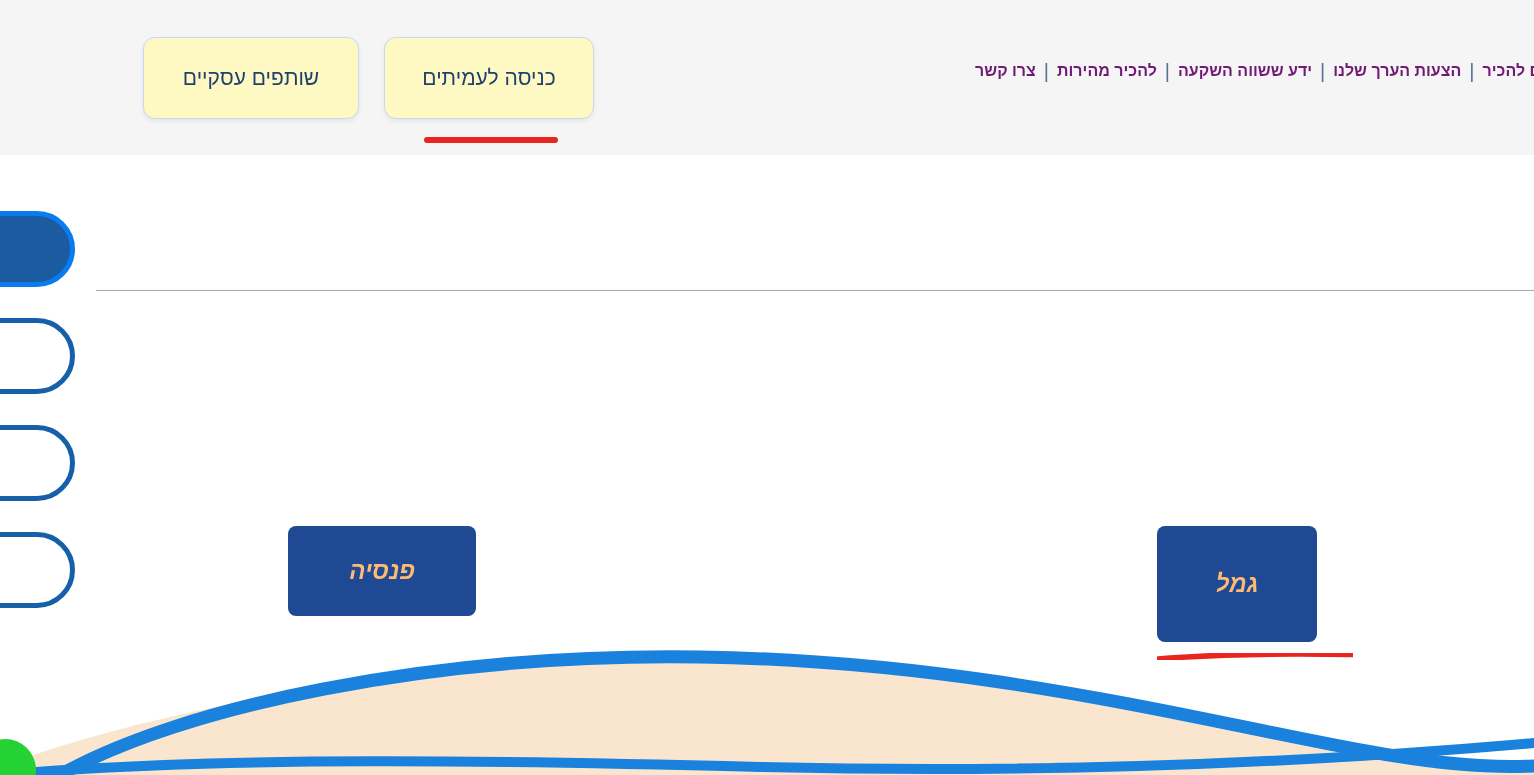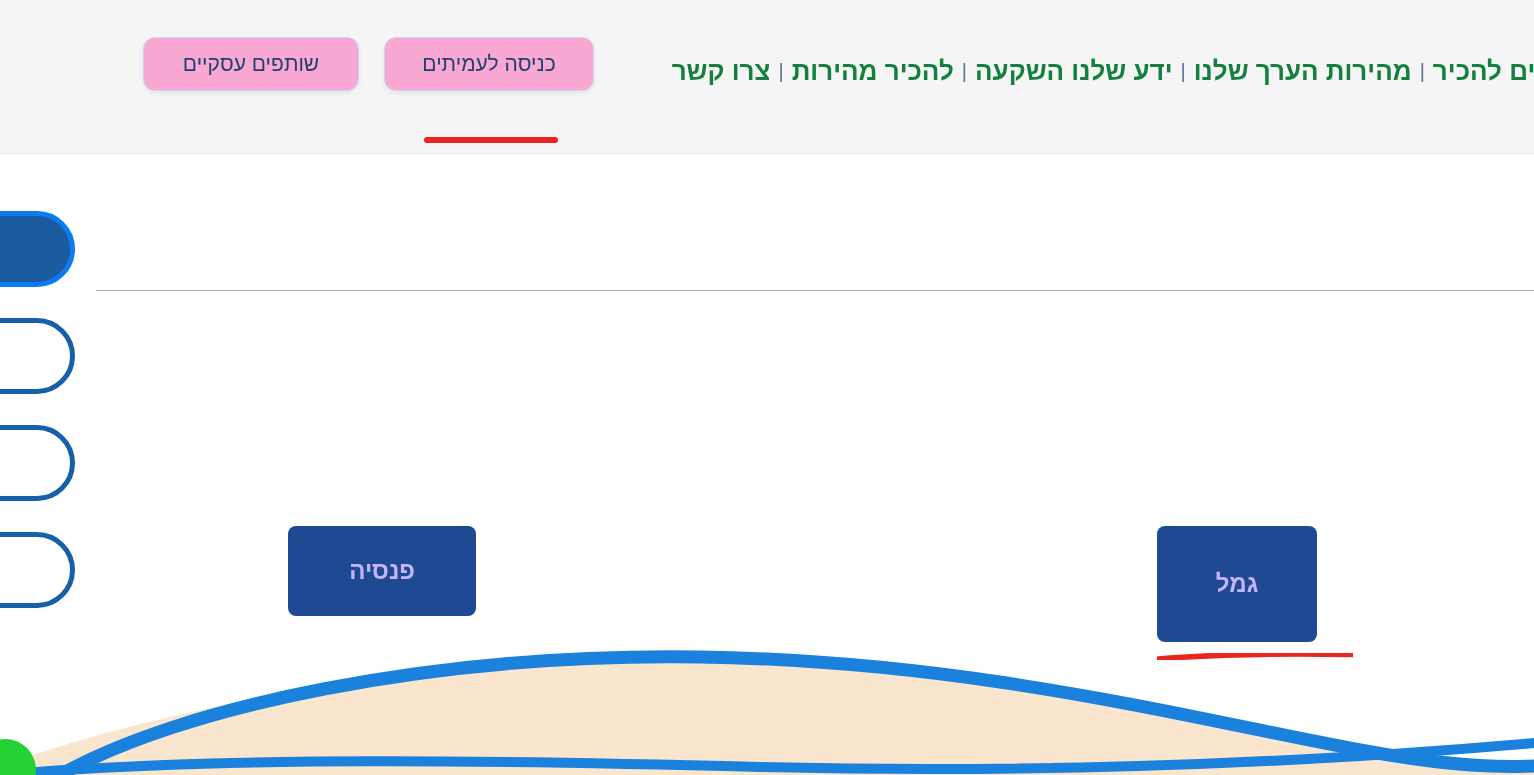--- a/index.html
+++ b/index.html
@@ -33,23 +33,23 @@
     height: 42px;
     display: flex;
     flex-direction: row;
     align-items: center;
     justify-content: flex-start;
     white-space: nowrap;
     direction: rtl;
     padding-right: 0;
   }
   .nav-link {
-    font-size: 26px;
+    font-size: 16px;
     font-weight: bold;
-    color: #15803d;
+    color: #701a75;
     letter-spacing: 0px;
     text-decoration: none;
     padding: 0 6px;
     line-height: 42px;
   }
   .nav-sep {
     font-size: 20px;
     font-weight: normal;
     color: #5a7196;
     padding: 0 2px;
@@ -61,27 +61,27 @@
 
   .header-buttons {
     position: absolute;
     top: 37px;
     left: 143px;
     display: flex;
     flex-direction: row;
     gap: 25px;
   }
   .pill-btn {
-    background: #f9a8d4;
+    background: #fef9c3;
     border: 1.5px solid #c8d8ef;
     border-radius: 12px;
     color: #20406e;
     font-size: 21px;
     font-weight: normal;
-    height: 54px;
+    height: 82px;
     display: flex;
     align-items: center;
     justify-content: center;
     padding: 0 24px;
     cursor: pointer;
     box-shadow: 0 2px 5px rgba(0,0,0,0.07);
     white-space: nowrap;
   }
   .pill-btn.shoutafim { min-width: 216px; }
   .pill-btn.knisa     { min-width: 210px; text-align: right; }
@@ -153,30 +153,31 @@
     text-align: right;
     white-space: pre-line;
     direction: rtl;
     width: 90px;
   }
 
   
   .cta {
     position: absolute;
     background: #1f4a93;
-    color: #c4b5fd;
+    color: #fdba74;
     border: none;
     border-radius: 8px;
     font-size: 24px;
     font-weight: bold;
     display: flex;
     align-items: center;
     justify-content: center;
     cursor: pointer;
     font-family: "Liberation Sans", sans-serif;
+    font-style: italic;
   }
   .cta-pensia { left: 288px; top: 526px; width: 188px; height: 90px; }
   .cta-gemel  { left: 1157px; top: 526px; width: 160px; height: 116px; }
 
   .red-underline-gemel {
     position: absolute;
     left: 1157px;
     top: 653px;
     width: 196px;
     height: 7px;
@@ -208,23 +209,23 @@
 </head>
 <body>
 
 <div class="page">
 
   <div class="header">
 
     <nav class="header-nav">
       <a class="nav-link nav-first">נעים להכיר</a>
       <span class="nav-sep">|</span>
-      <a class="nav-link">מהירות הערך שלנו</a>
-      <span class="nav-sep">|</span>
-      <a class="nav-link">ידע שלנו השקעה</a>
+      <a class="nav-link">הצעות הערך שלנו</a>
+      <span class="nav-sep">|</span>
+      <a class="nav-link">ידע ששווה השקעה</a>
       <span class="nav-sep">|</span>
       <a class="nav-link">להכיר מהירות</a>
       <span class="nav-sep">|</span>
       <a class="nav-link">צרו קשר</a>
     </nav>
 
     <div class="header-buttons">
       <button class="pill-btn knisa">כניסה לעמיתים</button>
       <button class="pill-btn shoutafim">שותפים עסקיים</button>
     </div>

